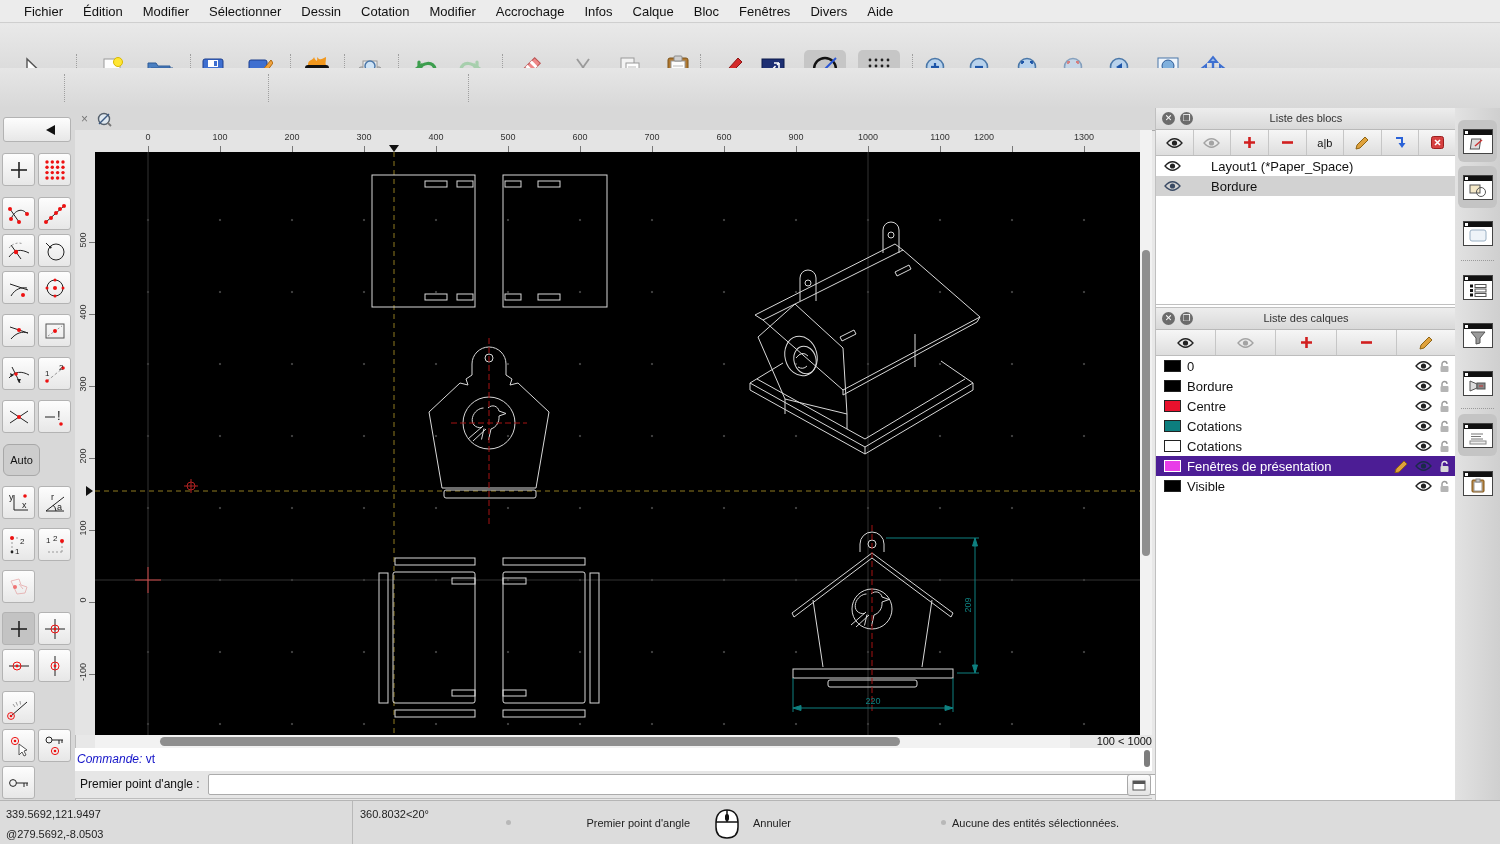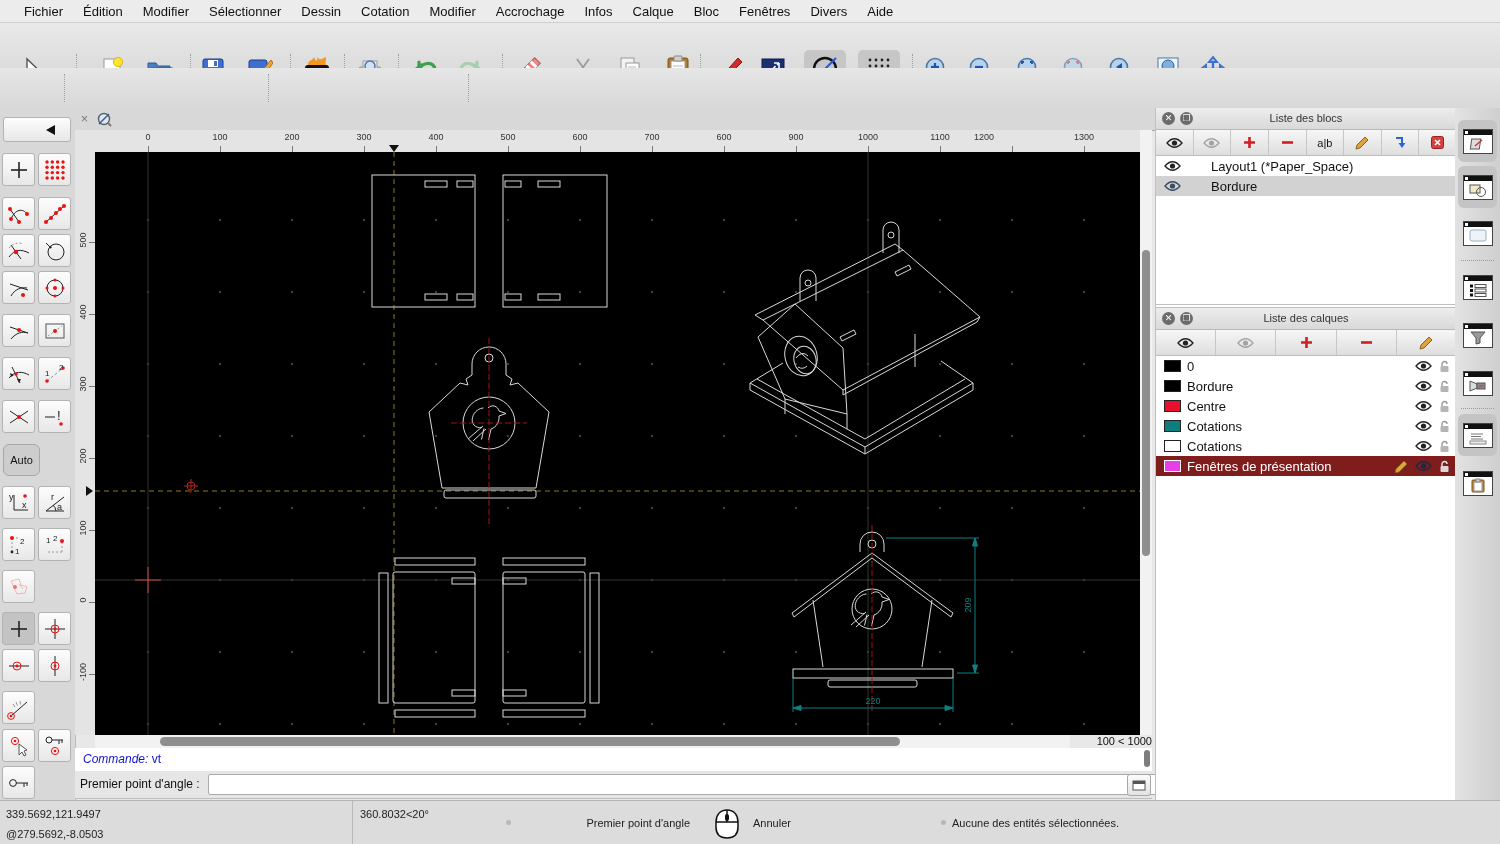--- a/index.html
+++ b/index.html
@@ -77,21 +77,21 @@
   .panel-title{height:21px;background:linear-gradient(#ededed,#d9d9d9);border-bottom:1px solid #b9b9b9;position:relative}
   .panel-title .ttl{position:absolute;left:0;right:0;top:4px;text-align:center;font-size:11px;color:#333}
   .wbtn{position:absolute;top:4px;width:13px;height:13px;border-radius:50%;background:#6b6b6b;color:#fff;
         font-size:9px;line-height:13px;text-align:center}
   .ptoolbar{height:25px;background:linear-gradient(#f6f6f6,#dedede);border-bottom:1px solid #bdbdbd;display:flex}
   .ptool{flex:1;border-right:1px solid #c6c6c6;display:flex;align-items:center;justify-content:center;font-size:11px}
   .ptool:last-child{border-right:none}
   .lrow{height:20px;display:flex;align-items:center;font-size:13px;position:relative;background:#fff}
   .lrow .nm{margin-left:6px;white-space:nowrap}
   .lrow.sel-gray{background:#d2d2d2}
-  .lrow.sel-blue{background:#7f1d1d;color:#fff}
+  .lrow.sel-blue{background:#4c1d95;color:#fff}
   .swatch{width:15px;height:10px;border:1px solid #222;margin-left:8px;flex:none}
   .rowicons{position:absolute;right:6px;display:flex;align-items:center;gap:7px}
   .pale{opacity:.35}
   
   #strip{left:1455px;top:108px;width:45px;height:692px;background:linear-gradient(90deg,#e2e2e2,#cfcfcf)}
   .dbtn{position:absolute;left:3px;width:39px;height:42px;display:flex;align-items:center;justify-content:center}
   .dbtn.pressed{background:#c4c4c4;border-radius:6px}
   .dotsep{position:absolute;left:6px;width:33px;border-top:1px dotted #9a9a9a}
   .miniwin{width:28px;height:23px;border:1px solid #444;background:#fff;position:relative}
   .miniwin .bar{position:absolute;left:0;top:0;right:0;height:5px;background:#111}
@@ -796,21 +796,21 @@
 </svg>
 </div>
 
 <div id="hscroll" class="abs"></div>
 <div id="hthumb" class="abs"></div>
 <div id="vscroll" class="abs"></div>
 <div id="vthumb" class="abs"></div>
 <div id="zoomrange" class="abs">100 &lt; 1000</div>
 
 <div id="cmdhist" class="abs">
-  <div style="margin:4px 0 0 8px"><span class="prefix">Commande:</span><span> vt</span></div>
+  <div style="margin:4px 0 0 2px"><span class="prefix">Commande:</span><span> vt</span></div>
 </div>
 <div id="histthumb" class="abs"></div>
 <div id="cmdrow" class="abs">
   <span id="cmdlabel">Premier point d'angle :</span>
   <div id="cmdinput"></div>
   <div id="cmdbtn">
     <svg width="14" height="11">
         <rect x="1" y="1" width="12" height="9" fill="#fff" stroke="#555"></rect>
         <rect x="1" y="1" width="12" height="3" fill="#555"></rect>
       </svg>
@@ -1003,20 +1003,34 @@
           <svg width="14" height="13">
             <path d="M10,1 L13,4 L5,12 L1,13 L2,9 Z" fill="#e0a23c" stroke="#8d6414"></path>
           </svg>
           <svg width="17" height="12">
             <path d="M1,6 Q8.5,-2.5 16,6 Q8.5,14.5 1,6 Z" fill="none" stroke="#1a2a4a" stroke-width="1.3"></path>
             <circle cx="8.5" cy="6" r="2.6" fill="#1a2a4a"></circle>
           </svg>
           <svg width="11" height="13">
             <path d="M3,6 V4 a2.5,2.5 0 0 1 5,0" fill="none" stroke="#e8e8e8" stroke-width="1.4"></path>
             <rect x="1.5" y="6" width="8" height="6" rx="1" fill="#d8d8d8"></rect>
+          </svg>
+        </span>
+    </div>
+    <div class="lrow">
+      <span class="swatch" style="background: rgb(0, 0, 0);"></span>
+      <span class="nm">Visible</span>
+      <span class="rowicons">
+          <svg width="17" height="12">
+            <path d="M1,6 Q8.5,-2.5 16,6 Q8.5,14.5 1,6 Z" fill="none" stroke="#222" stroke-width="1.3"></path>
+            <circle cx="8.5" cy="6" r="2.6" fill="#222"></circle>
+          </svg>
+          <svg width="11" height="13">
+            <path d="M3,6 V4 a2.5,2.5 0 0 1 5,0" fill="none" stroke="#9a9a9a" stroke-width="1.4"></path>
+            <rect x="1.5" y="6" width="8" height="6" rx="1" fill="#b5b5b5"></rect>
           </svg>
         </span>
     </div>
   </div>
 </div>
 
 <div id="strip" class="abs">
   <div class="dbtn pressed" style="top:12px">
     <div class="miniwin">
         <div class="bar">

